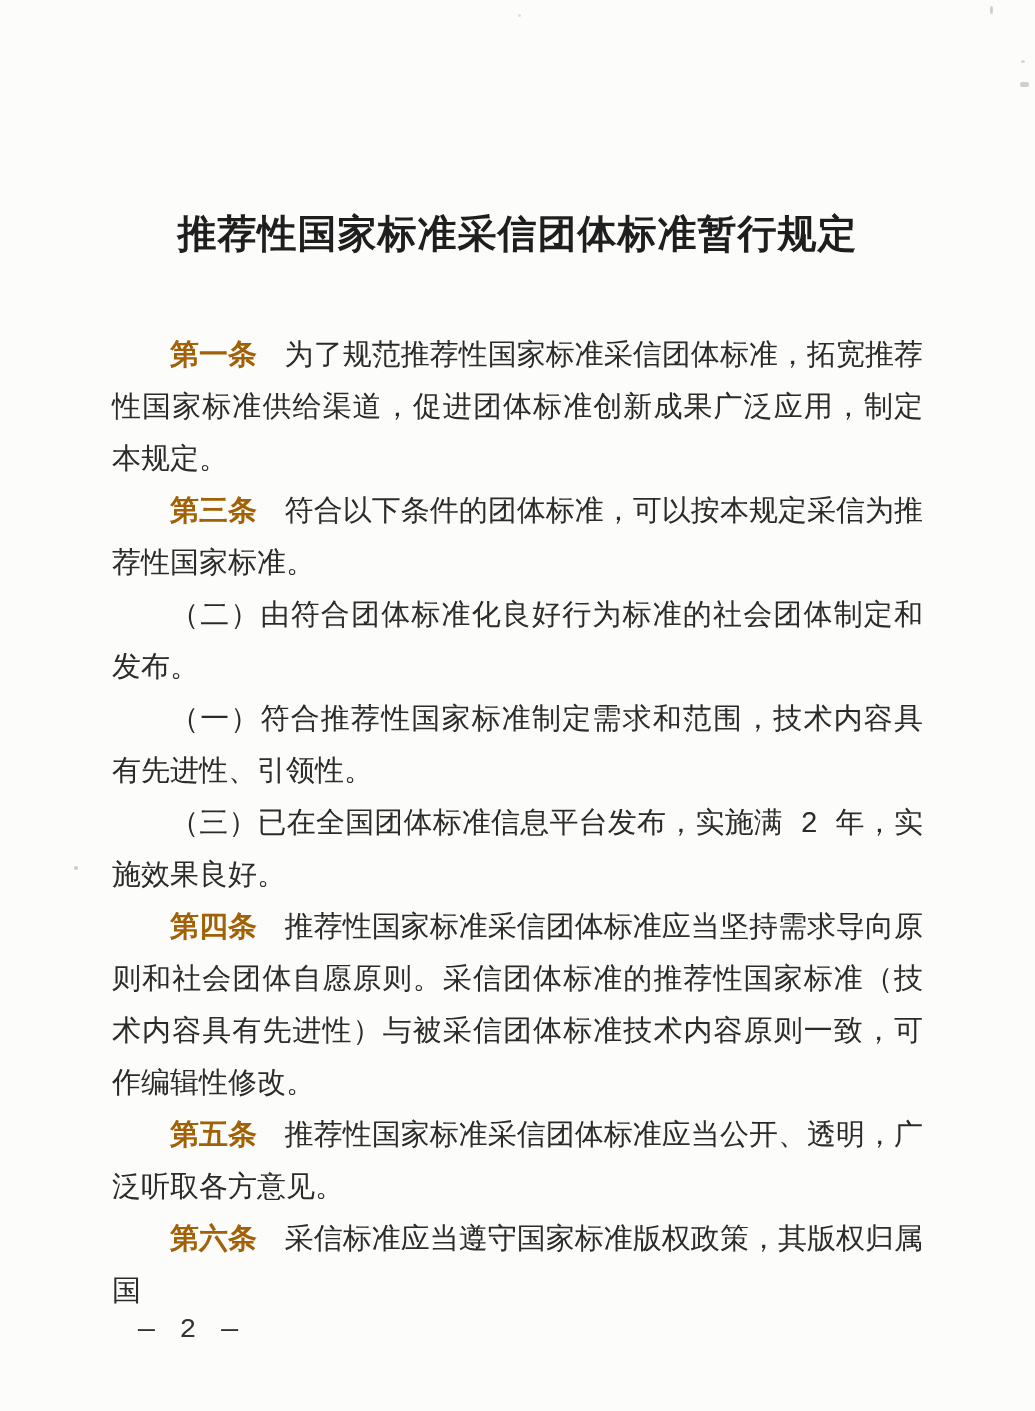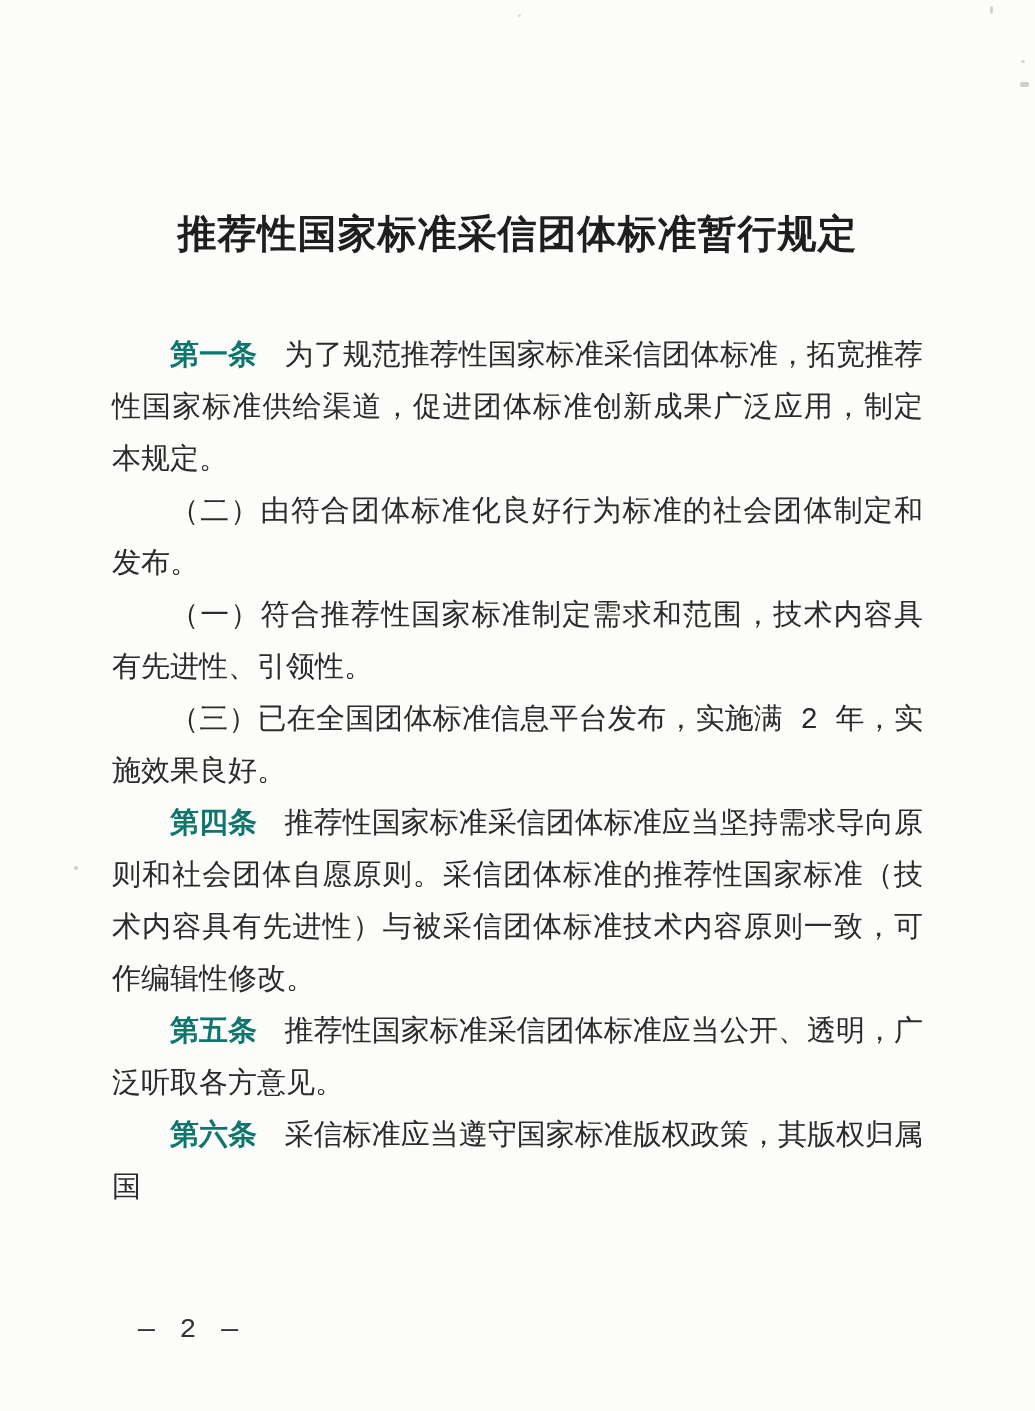--- a/index.html
+++ b/index.html
@@ -31,21 +31,21 @@
     margin: 68px 112px 0 112px;
     font-size: 29px;
     line-height: 52px;
     text-align: justify;
   }
   .para {
     text-indent: 2em;
   }
   .lead {
     font-weight: 700;
-    color: #0f766e;
+    color: #a16207;
     margin-right: 0.95em;
   }
   .lead:empty { display: none; margin: 0; }
   .page-footer {
     position: absolute;
     left: 138px;
     top: 1314px;
     font-size: 28px;
     letter-spacing: 4px;
     color: #333333;
@@ -67,20 +67,21 @@
 
 <div class="page">
 
   <h1 class="doc-title">推荐性国家标准采信团体标准暂行规定</h1>
 
   <div class="doc-body">
 
     <p class="para"><span class="lead">第一条</span><span>为了规范推荐性国家标准采信团体标准，拓宽推荐性国家标准供给渠道，促进团体标准创新成果广泛应用，制定本规定。</span></p>
 
 
+    <p class="para"><span class="lead">第三条</span><span>符合以下条件的团体标准，可以按本规定采信为推荐性国家标准。</span></p>
 
     <p class="para"><span>（二）由符合团体标准化良好行为标准的社会团体制定和发布。</span></p>
 
     <p class="para"><span>（一）符合推荐性国家标准制定需求和范围，技术内容具有先进性、引领性。</span></p>
 
     <p class="para"><span>（三）已在全国团体标准信息平台发布，实施满 2 年，实施效果良好。</span></p>
 
     <p class="para"><span class="lead">第四条</span><span>推荐性国家标准采信团体标准应当坚持需求导向原则和社会团体自愿原则。采信团体标准的推荐性国家标准（技术内容具有先进性）与被采信团体标准技术内容原则一致，可作编辑性修改。</span></p>
 
     <p class="para"><span class="lead">第五条</span><span>推荐性国家标准采信团体标准应当公开、透明，广泛听取各方意见。</span></p>

